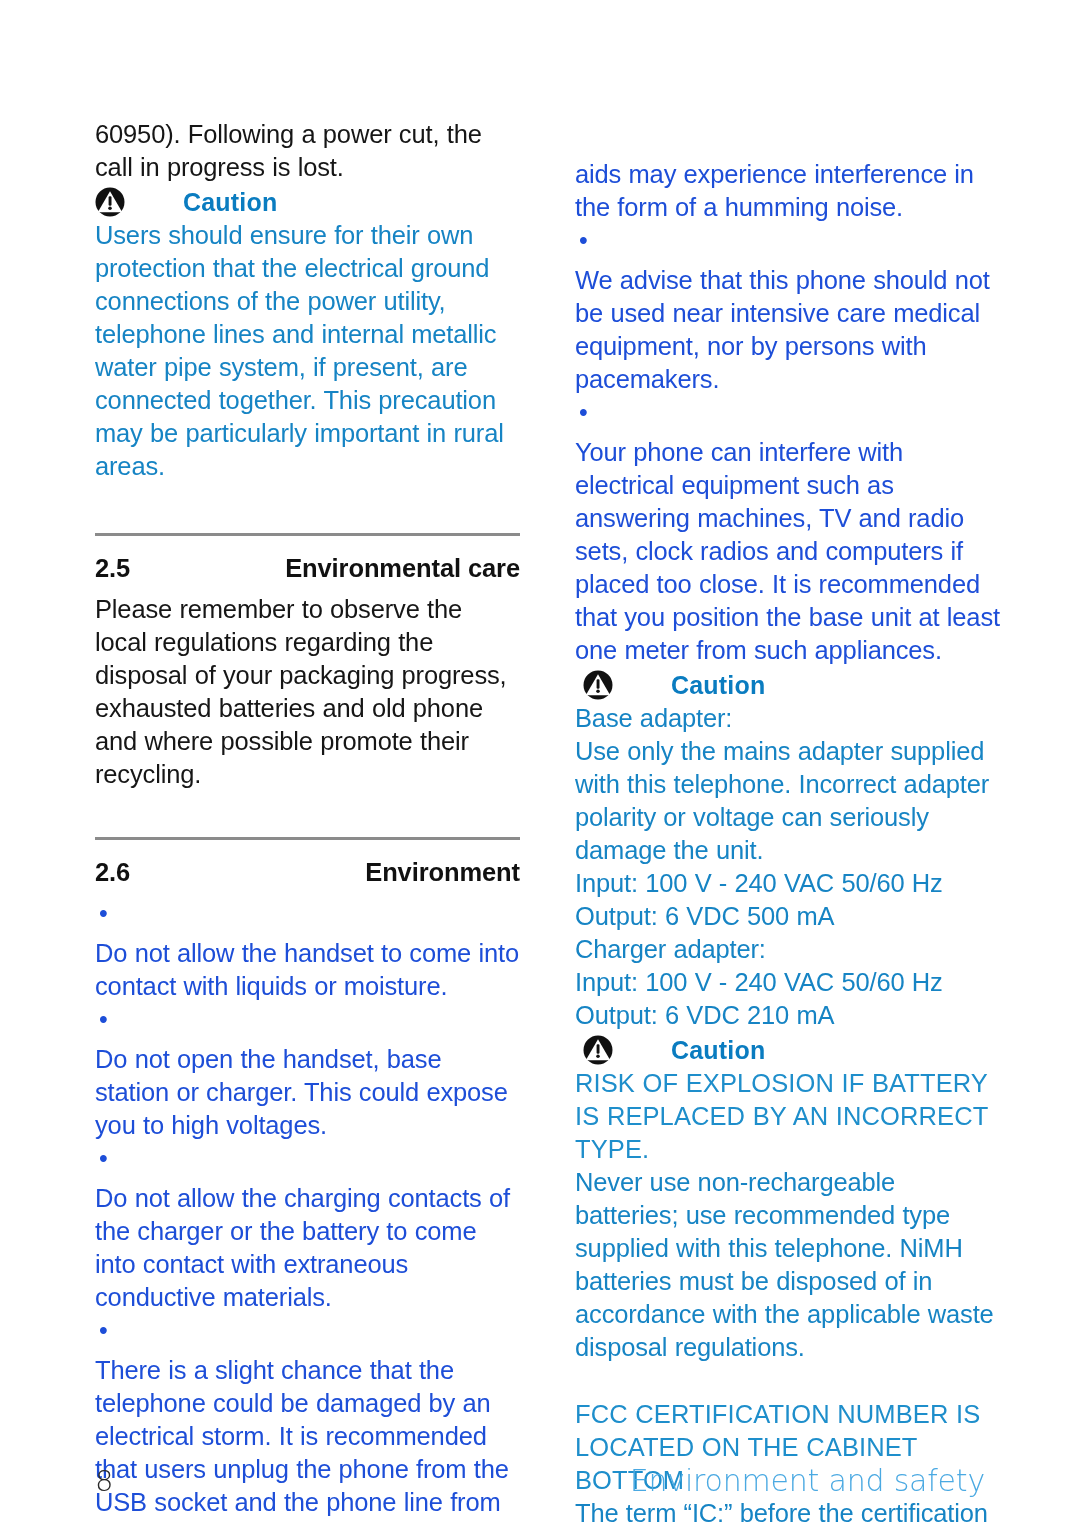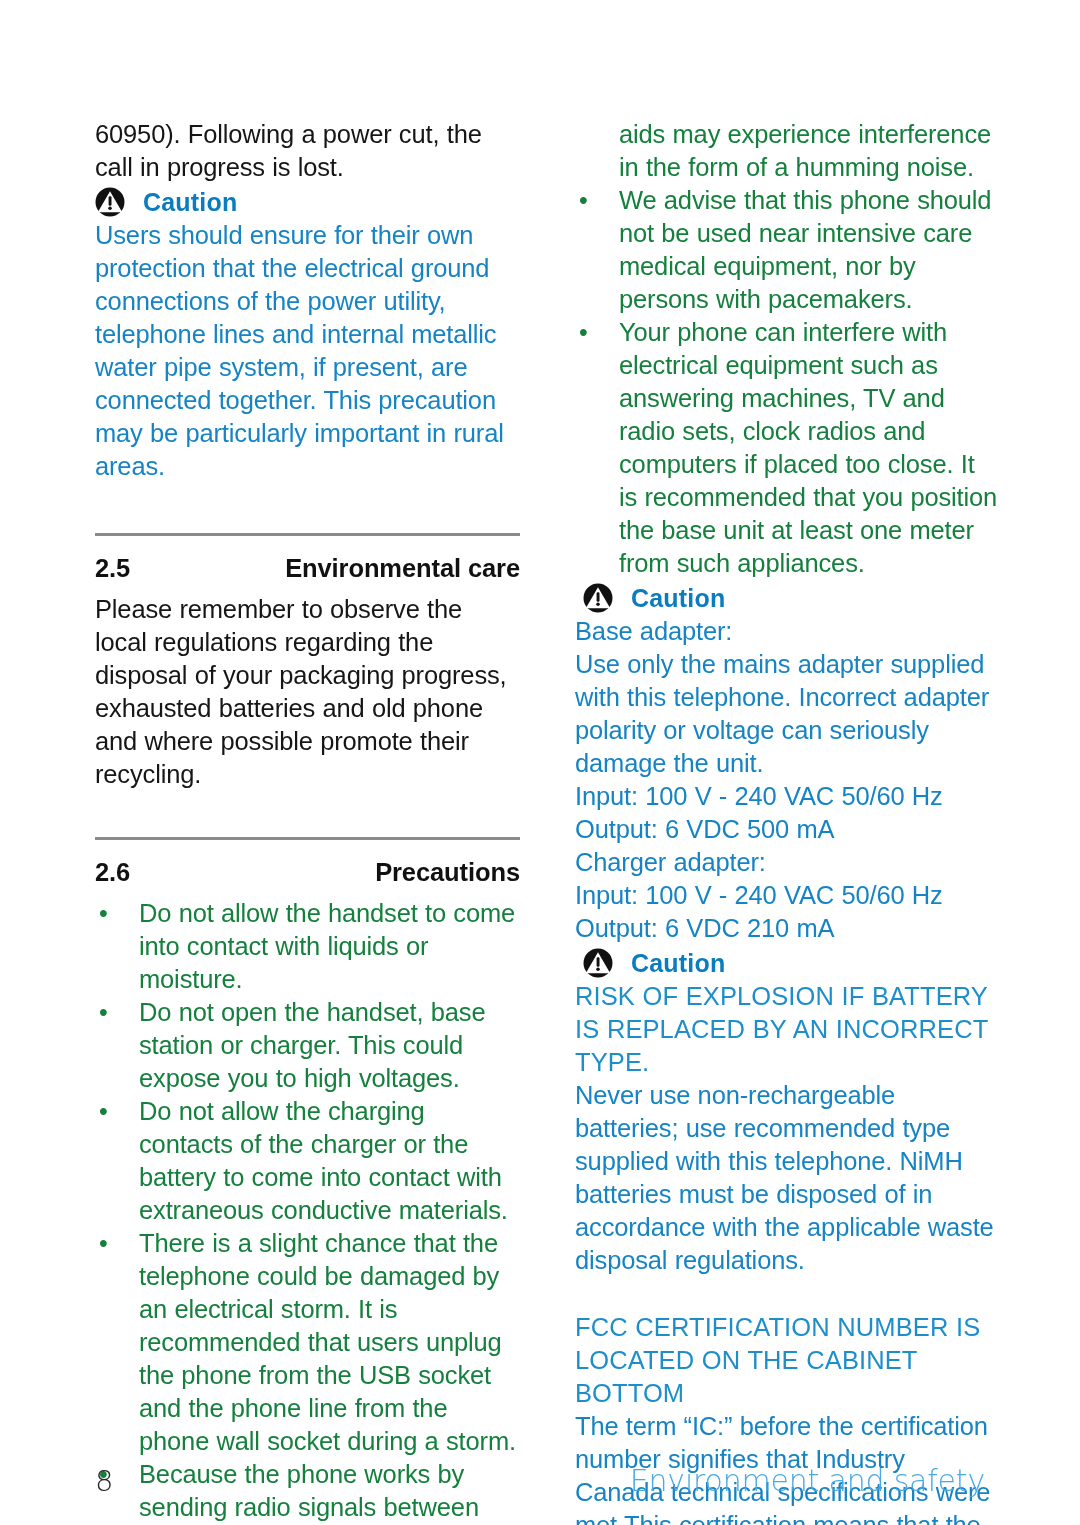--- a/index.html
+++ b/index.html
@@ -59,20 +59,21 @@
   .caution-text.upper {
     color: #1e8ecb;
     letter-spacing: 0.1px;
   }
 
   .caution-head {
     display: flex;
     align-items: center;
     height: 34px;
     margin-top: 1px;
+    gap: 40px;
   }
   .caution-head .warn-icon {
     width: 30px;
     height: 30px;
     flex: 0 0 30px;
     display: block;
   }
   .caution-head .caution-label {
     font-size: 25px;
     font-weight: bold;
@@ -97,23 +98,24 @@
     letter-spacing: -0.1px;
     justify-content: space-between;
   }
   .section-head .num { width: 75px; flex: 0 0 75px; }
 
   ul.bullets { list-style: none; }
   ul.bullets li {
     display: flex;
     font-size: 25.5px;
     line-height: 33px;
-    color: #15803d;
+    color: #1d4ed8;
     letter-spacing: -0.15px;
     word-spacing: 0.4px;
+    flex-direction: column;
   }
   ul.bullets li .dot {
     flex: 0 0 40px;
     width: 40px;
     text-align: left;
     padding-left: 4px;
     font-size: 25px;
     line-height: 33px;
   }
   ul.bullets li .txt { flex: 1 1 auto; }
@@ -185,21 +187,21 @@
       <div class="sp-10"></div>
 
       <p class="body-text">Please remember to observe the local regulations regarding the disposal of your packaging progress, exhausted batteries and old phone and where possible promote their recycling.</p>
 
       <div class="sp-46"></div>
       <div class="rule"></div>
       <div class="sp-18"></div>
 
       <div class="section-head">
         <span class="num">2.6</span>
-        <span>Precautions</span>
+        <span>Environment</span>
       </div>
 
       <div class="sp-10"></div>
 
       <ul class="bullets">
         <li>
           <span class="dot">•</span>
           <span class="txt">Do not allow the handset to come into contact with liquids or moisture.</span>
         </li>
         <li>

